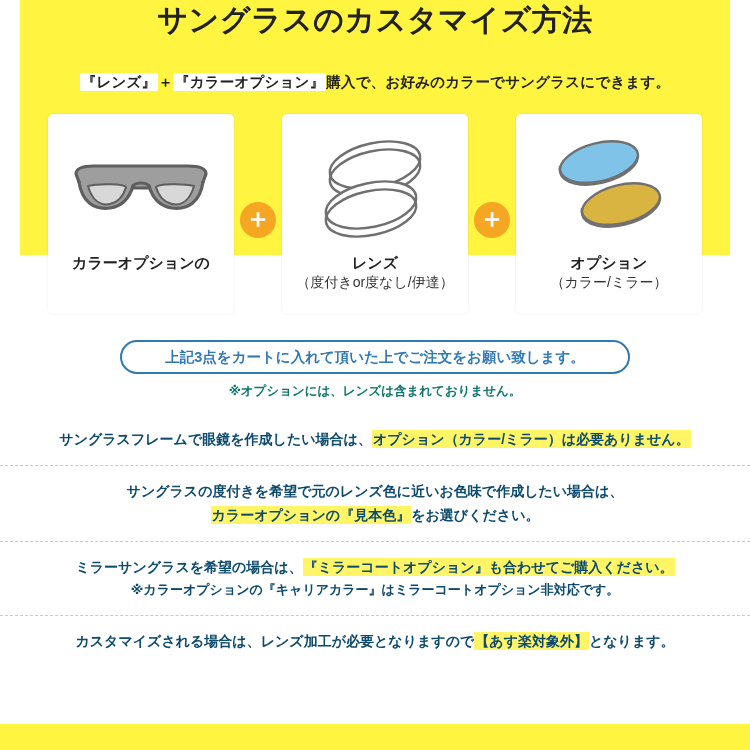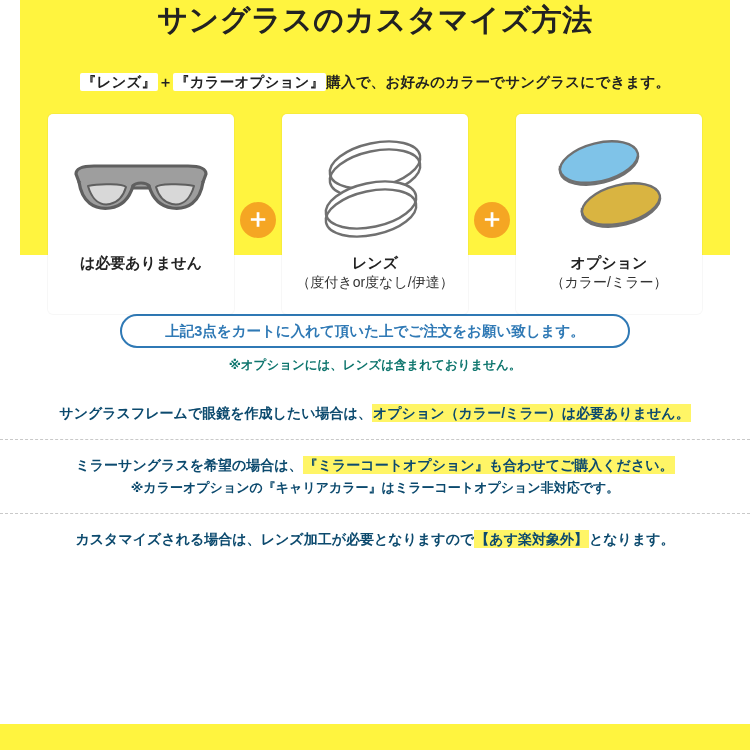--- a/index.html
+++ b/index.html
@@ -104,20 +104,21 @@
     margin: 0 6px;
     align-self: center;
     position: relative;
     top: 6px;
     flex: 0 0 auto;
   }
 
   
   .banner-wrap {
     display: flex; justify-content: center;
+    margin-top: 26px;
   }
   .banner {
     width: 510px;
     height: 34px;
     border: 2px solid #2f79b5;
     border-radius: 17px;
     color: #2f79b5;
     font-size: 14.5px;
     font-weight: bold;
     display: flex; align-items: center; justify-content: center;
@@ -190,21 +191,21 @@
             <g fill="none" stroke="#5f5f5f" stroke-width="3.2" stroke-linejoin="round" stroke-linecap="round">
               <path d="M10 26 C10 20 18 18 28 18 L122 18 C132 18 140 20 140 26 L137 34 C134 40 126 40 120 40 L30 40 C24 40 16 40 13 34 Z" fill="#9e9e9e"></path>
               <path d="M13 34 C16 54 28 62 44 60 C58 58 64 48 67 38" fill="#9e9e9e"></path>
               <path d="M137 34 C134 54 122 62 106 60 C92 58 86 48 83 38" fill="#9e9e9e"></path>
               <path d="M67 38 C70 34 80 34 83 38"></path>
               <path d="M22 38 C26 52 34 58 44 56 C53 54 58 46 60 39 C58 36 34 35 22 38 Z" fill="#d8d8d8" stroke-width="2"></path>
               <path d="M128 38 C124 52 116 58 106 56 C97 54 92 46 90 39 C92 36 116 35 128 38 Z" fill="#d8d8d8" stroke-width="2"></path>
             </g>
           </svg>
         </div>
-        <div class="cap">は必要ありません</div>
+        <div class="cap">カラーオプションの</div>
       </div>
 
       <div class="plus">＋</div>
 
       <div class="card">
         <div class="art">
           <svg width="140" height="110" viewBox="0 0 140 110">
             <g fill="#ffffff" stroke="#707070" stroke-width="2.4">
               <ellipse cx="70" cy="32" rx="46" ry="22" transform="rotate(-12 70 32)"></ellipse>
               <ellipse cx="70" cy="40" rx="46" ry="22" transform="rotate(-12 70 40)" fill="none"></ellipse>
@@ -242,20 +243,28 @@
     <div class="note-blue">※オプションには、レンズは含まれておりません。</div>
 
     <div class="notes">
 
       <div class="note-block">
         <div class="nline">
           <span>サングラスフレームで眼鏡を作成したい場合は、</span><span class="hl">オプション（カラー/ミラー）は必要ありません。</span>
         </div>
       </div>
 
+      <div class="note-block">
+        <div class="nline">
+          <span>サングラスの度付きを希望で元のレンズ色に近いお色味で作成したい場合は、</span>
+        </div>
+        <div class="nline">
+          <span class="hl">カラーオプションの『見本色』</span><span>をお選びください。</span>
+        </div>
+      </div>
 
       <div class="note-block">
         <div class="nline">
           <span>ミラーサングラスを希望の場合は、</span><span class="hl">『ミラーコートオプション』も合わせてご購入ください。</span>
         </div>
         <div class="nline small">
           <span>※カラーオプションの『キャリアカラー』はミラーコートオプション非対応です。</span>
         </div>
       </div>
 

